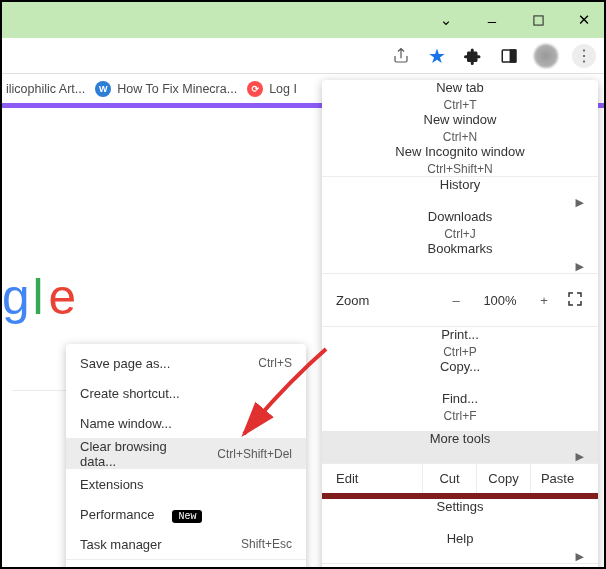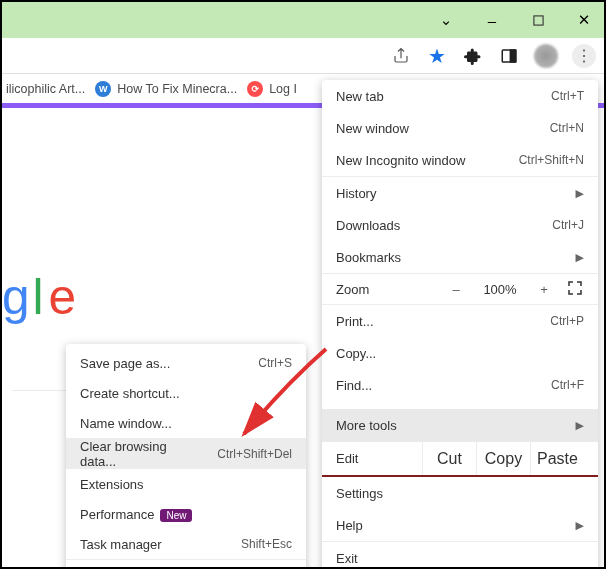--- a/index.html
+++ b/index.html
@@ -27,40 +27,40 @@
     .bk-icon.l9 { background: #ff4d4d; }
     
     
     .content { position: absolute; left: 0; top: 120px; right: 0; bottom: 0; background: #fff; }
     .logo { position: absolute; left: 0; top: 148px; width: 150px; height: 100px; }
     .logo svg { width: 160px; }
     .content-divider { position: absolute; left: 10px; top: 268px; width: 150px; border-top: 1px solid #ebebeb; }
     
     
     .main-menu { position: absolute; right: 6px; top: 78px; width: 276px; background: #fff; box-shadow: 0 2px 10px rgba(0,0,0,0.25); border-radius: 4px; font-size: 13px; color: #333; z-index: 10; }
-    .menu-row { height: 32px; display: flex; align-items: center; padding: 0 14px; justify-content: space-between; cursor: default; }
+    .menu-row { height: 32px; display: flex; align-items: center; padding: 0 14px; justify-content: space-between; cursor: default; flex-direction: column; }
     .menu-row .short { color: #5a5a5a; font-size: 12px; }
     .menu-sep { border-top: 1px solid #ececec; }
     .menu-row .arrow { color: #666; margin-left: auto; font-size: 11px; }
     .menu-row.highlighted { background: #e9e9e9; margin-top: 8px; }
-    .zoom-row { height: 32px; display: flex; align-items: center; padding: 0 14px; gap: 14px; border-top: 1px solid #ececec; border-bottom: 1px solid #ececec; }
+    .zoom-row { height: 54px; display: flex; align-items: center; padding: 0 14px; gap: 14px; border-top: 1px solid #ececec; border-bottom: 1px solid #ececec; }
     .zoom-row .z-label { flex: 1; }
     .zoom-row .z-btn { width: 20px; text-align: center; color: #5a5a5a; cursor: default; }
     .zoom-row .z-pct { width: 40px; text-align: center; color: #333; }
     .zoom-row .full { width: 16px; }
-    .edit-row { height: 36px; display: flex; align-items: center; padding: 0 14px; gap: 0; border-top: 1px solid #ececec; border-bottom: 2px solid #7f1d1d; }
+    .edit-row { height: 36px; display: flex; align-items: center; padding: 0 14px; gap: 0; border-top: 1px solid #ececec; border-bottom: 6px solid #7f1d1d; }
     .edit-row .e-label { flex: 1; }
-    .edit-row .e-btn { width: 54px; text-align: center; border-left: 1px solid #ececec; height: 100%; display: flex; align-items: center; justify-content: center; font-size: 16px; cursor: default; }
+    .edit-row .e-btn { width: 54px; text-align: center; border-left: 1px solid #ececec; height: 100%; display: flex; align-items: center; justify-content: center; font-size: 13px; cursor: default; }
     
     
     .submenu { position: absolute; left: 64px; top: 342px; width: 240px; background: #fff; box-shadow: 0 2px 10px rgba(0,0,0,0.25); border-radius: 4px; font-size: 13px; color: #333; z-index: 9; padding: 4px 0; }
     .sub-row { height: 30px; display: flex; align-items: center; padding: 0 14px; justify-content: space-between; cursor: default; gap: 13px; }
     .sub-row.highlighted { background: #ececec; }
     .sub-row .short { color: #5a5a5a; font-size: 12px; }
-    .new-badge { background: #701a75; color: #fff; font-size: 10px; padding: 1px 6px; border-radius: 3px; margin-left: 6px; font-weight: 500; }
+    .new-badge { background: #000000; color: #fff; font-size: 10px; padding: 1px 6px; border-radius: 3px; margin-left: 18px; font-weight: 500; font-family: Liberation Mono, monospace; }
     
     
     .arrow-anno { position: absolute; left: 234px; top: 342px; width: 100px; height: 100px; z-index: 20; pointer-events: none; }
   </style>
 </head>
 <body>
 
 <div class="titlebar">
   <div class="win-controls">
     <div class="win-btn">⌄</div>

